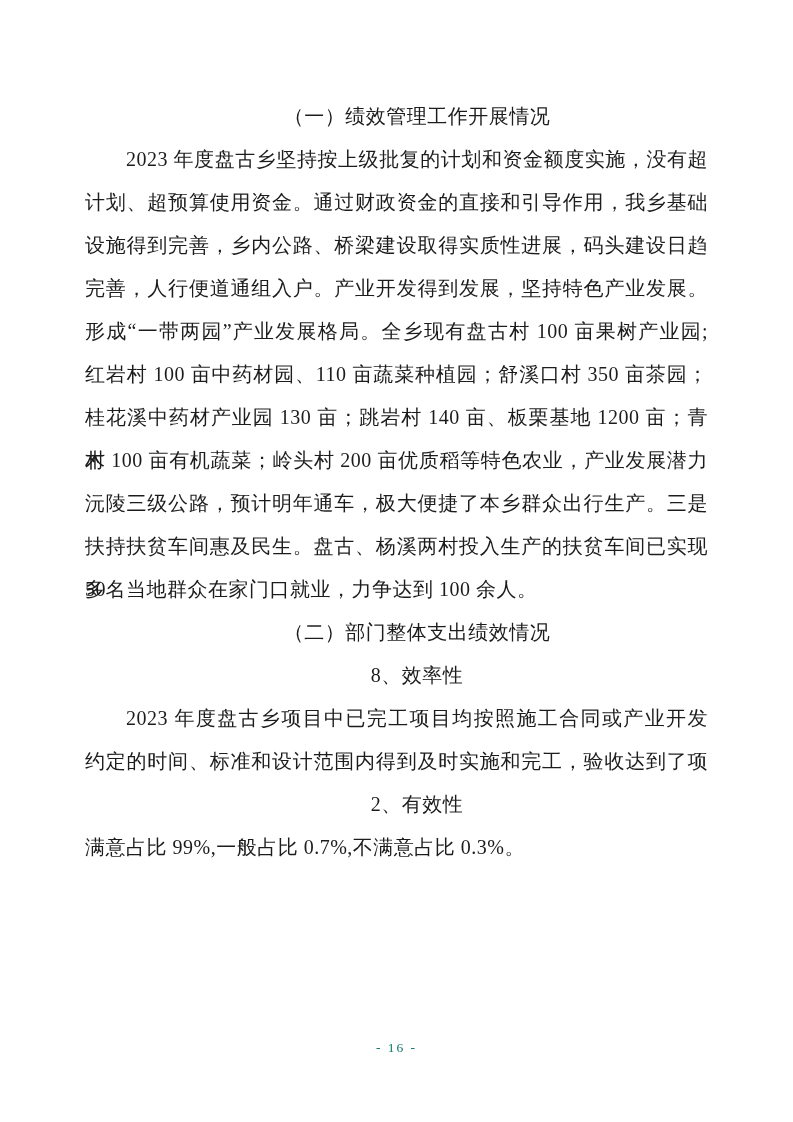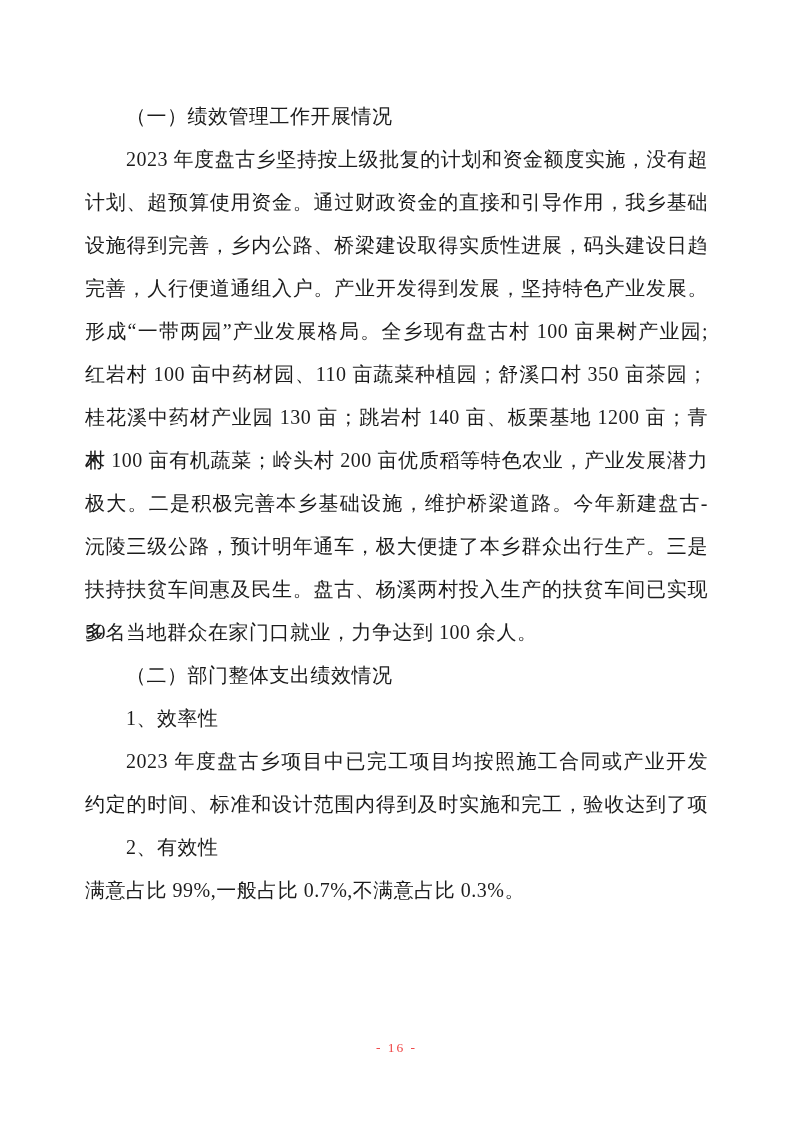--- a/index.html
+++ b/index.html
@@ -27,58 +27,58 @@
     padding: 0;
     font-size: 20px;
     line-height: 43px;
     height: 43px;
     letter-spacing: 0.5px;
     overflow: visible;
     white-space: normal;
   }
   .line.indent {
     text-indent: 41px;
+    text-align: center;
   }
   .line.justify {
     text-align: justify;
     text-align-last: justify;
   }
   .page-footer {
     position: absolute;
     left: 0;
     right: 0;
     top: 1036px;
     height: 24px;
     text-align: center;
     font-size: 13.5px;
     line-height: 24px;
-    color: #ef4444;
+    color: #0f766e;
     letter-spacing: 2px;
   }
 </style>
 </head>
 <body>
 
 <div class="page" style="background: rgb(255, 255, 255); color: rgb(28, 28, 28);">
   <main class="doc-body">
       <p class="line indent">（一）绩效管理工作开展情况</p>
       <p class="line indent justify">2023 年度盘古乡坚持按上级批复的计划和资金额度实施，没有超</p>
       <p class="line justify">计划、超预算使用资金。通过财政资金的直接和引导作用，我乡基础</p>
       <p class="line justify">设施得到完善，乡内公路、桥梁建设取得实质性进展，码头建设日趋</p>
       <p class="line justify">完善，人行便道通组入户。产业开发得到发展，坚持特色产业发展。</p>
       <p class="line justify">形成“一带两园”产业发展格局。全乡现有盘古村 100 亩果树产业园;</p>
       <p class="line justify">红岩村 100 亩中药材园、110 亩蔬菜种植园；舒溪口村 350 亩茶园；</p>
       <p class="line justify">桂花溪中药材产业园 130 亩；跳岩村 140 亩、板栗基地 1200 亩；青木</p>
       <p class="line justify">村 100 亩有机蔬菜；岭头村 200 亩优质稻等特色农业，产业发展潜力</p>
-      <p class="line justify">极大。二是积极完善本乡基础设施，维护桥梁道路。今年新建盘古-</p>
       <p class="line justify">沅陵三级公路，预计明年通车，极大便捷了本乡群众出行生产。三是</p>
       <p class="line justify">扶持扶贫车间惠及民生。盘古、杨溪两村投入生产的扶贫车间已实现 50</p>
       <p class="line">多名当地群众在家门口就业，力争达到 100 余人。</p>
       <p class="line indent">（二）部门整体支出绩效情况</p>
-      <p class="line indent">1、效率性</p>
+      <p class="line indent">8、效率性</p>
       <p class="line indent justify">2023 年度盘古乡项目中已完工项目均按照施工合同或产业开发</p>
       <p class="line justify">约定的时间、标准和设计范围内得到及时实施和完工，验收达到了项</p>
       <p class="line indent">2、有效性</p>
       <p class="line">满意占比 99%,一般占比 0.7%,不满意占比 0.3%。</p>
     </main>
   <div class="page-footer">
     <span>- 16 -</span>
   </div>
 </div>
 

